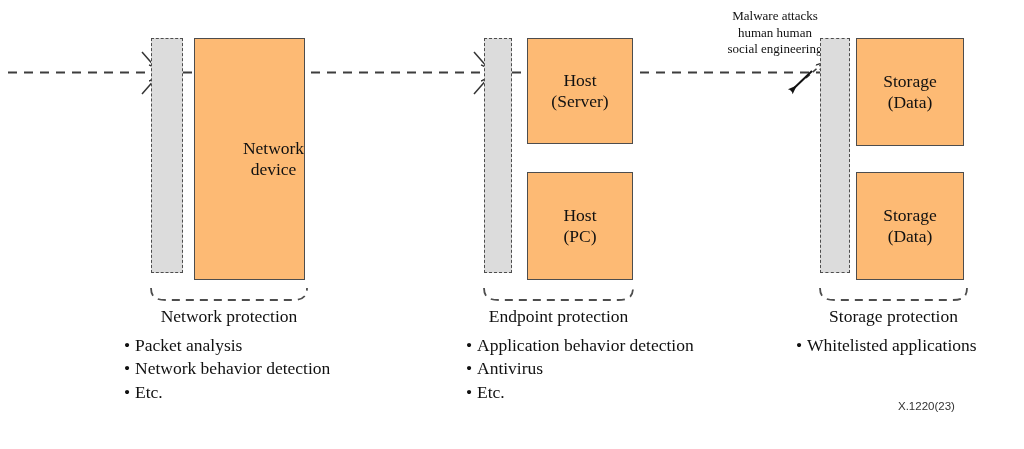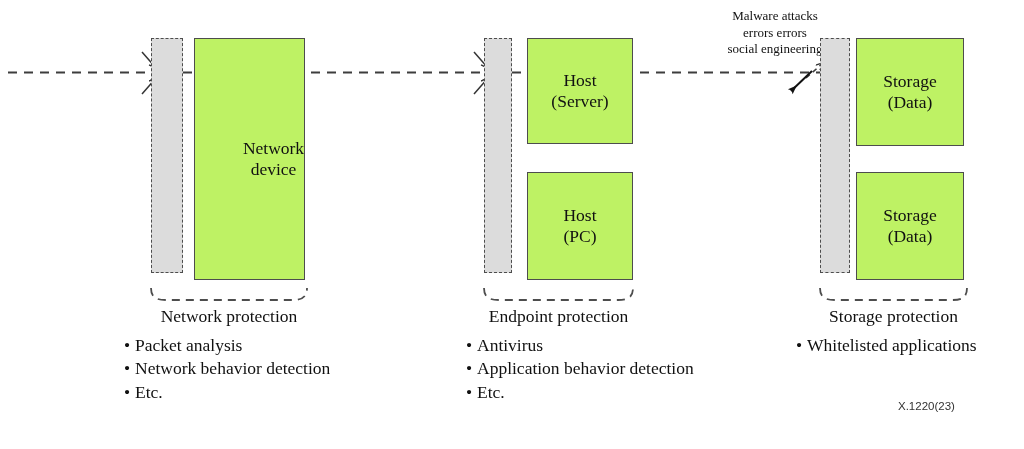--- a/index.html
+++ b/index.html
@@ -26,21 +26,21 @@
     width: 1024px;
     height: 449px;
     pointer-events: none;
   }
 
   
   .devbox {
     position: absolute;
     box-sizing: border-box;
     border: 1.6px solid #4d4d4d;
-    background: #bef264;
+    background: #fdba74;
     display: flex;
     flex-direction: column;
     align-items: center;
     justify-content: center;
     line-height: 1.18;
     font-size: 17.5px;
     color: #111111;
     text-align: center;
     white-space: pre-line;
   }
@@ -149,28 +149,28 @@
   </div>
 
   <div class="devbox" style="left:527px; top:172px; width:106px; height:108px;">
     <span>Host</span>
     <span>(PC)</span>
   </div>
 
   <div class="grouplabel" style="left:484px; top:306px; width:149px;">Endpoint protection</div>
 
   <div class="bullets" style="left:466px; top:334px;">
+    <div><span class="bl">•</span><span>Application behavior detection</span></div>
     <div><span class="bl">•</span><span>Antivirus</span></div>
-    <div><span class="bl">•</span><span>Application behavior detection</span></div>
     <div><span class="bl">•</span><span>Etc.</span></div>
   </div>
 
   <div class="threats" style="left:660px; top:8px; width:230px;">
     <div>Malware attacks</div>
-    <div>errors errors</div>
+    <div>human human</div>
     <div>social engineering</div>
   </div>
 
   <div class="shadebar" style="left:820px; top:38px; width:30px; height:235px;"></div>
 
   <div class="devbox" style="left:856px; top:38px; width:108px; height:108px;">
     <span>Storage</span>
     <span>(Data)</span>
   </div>
 

